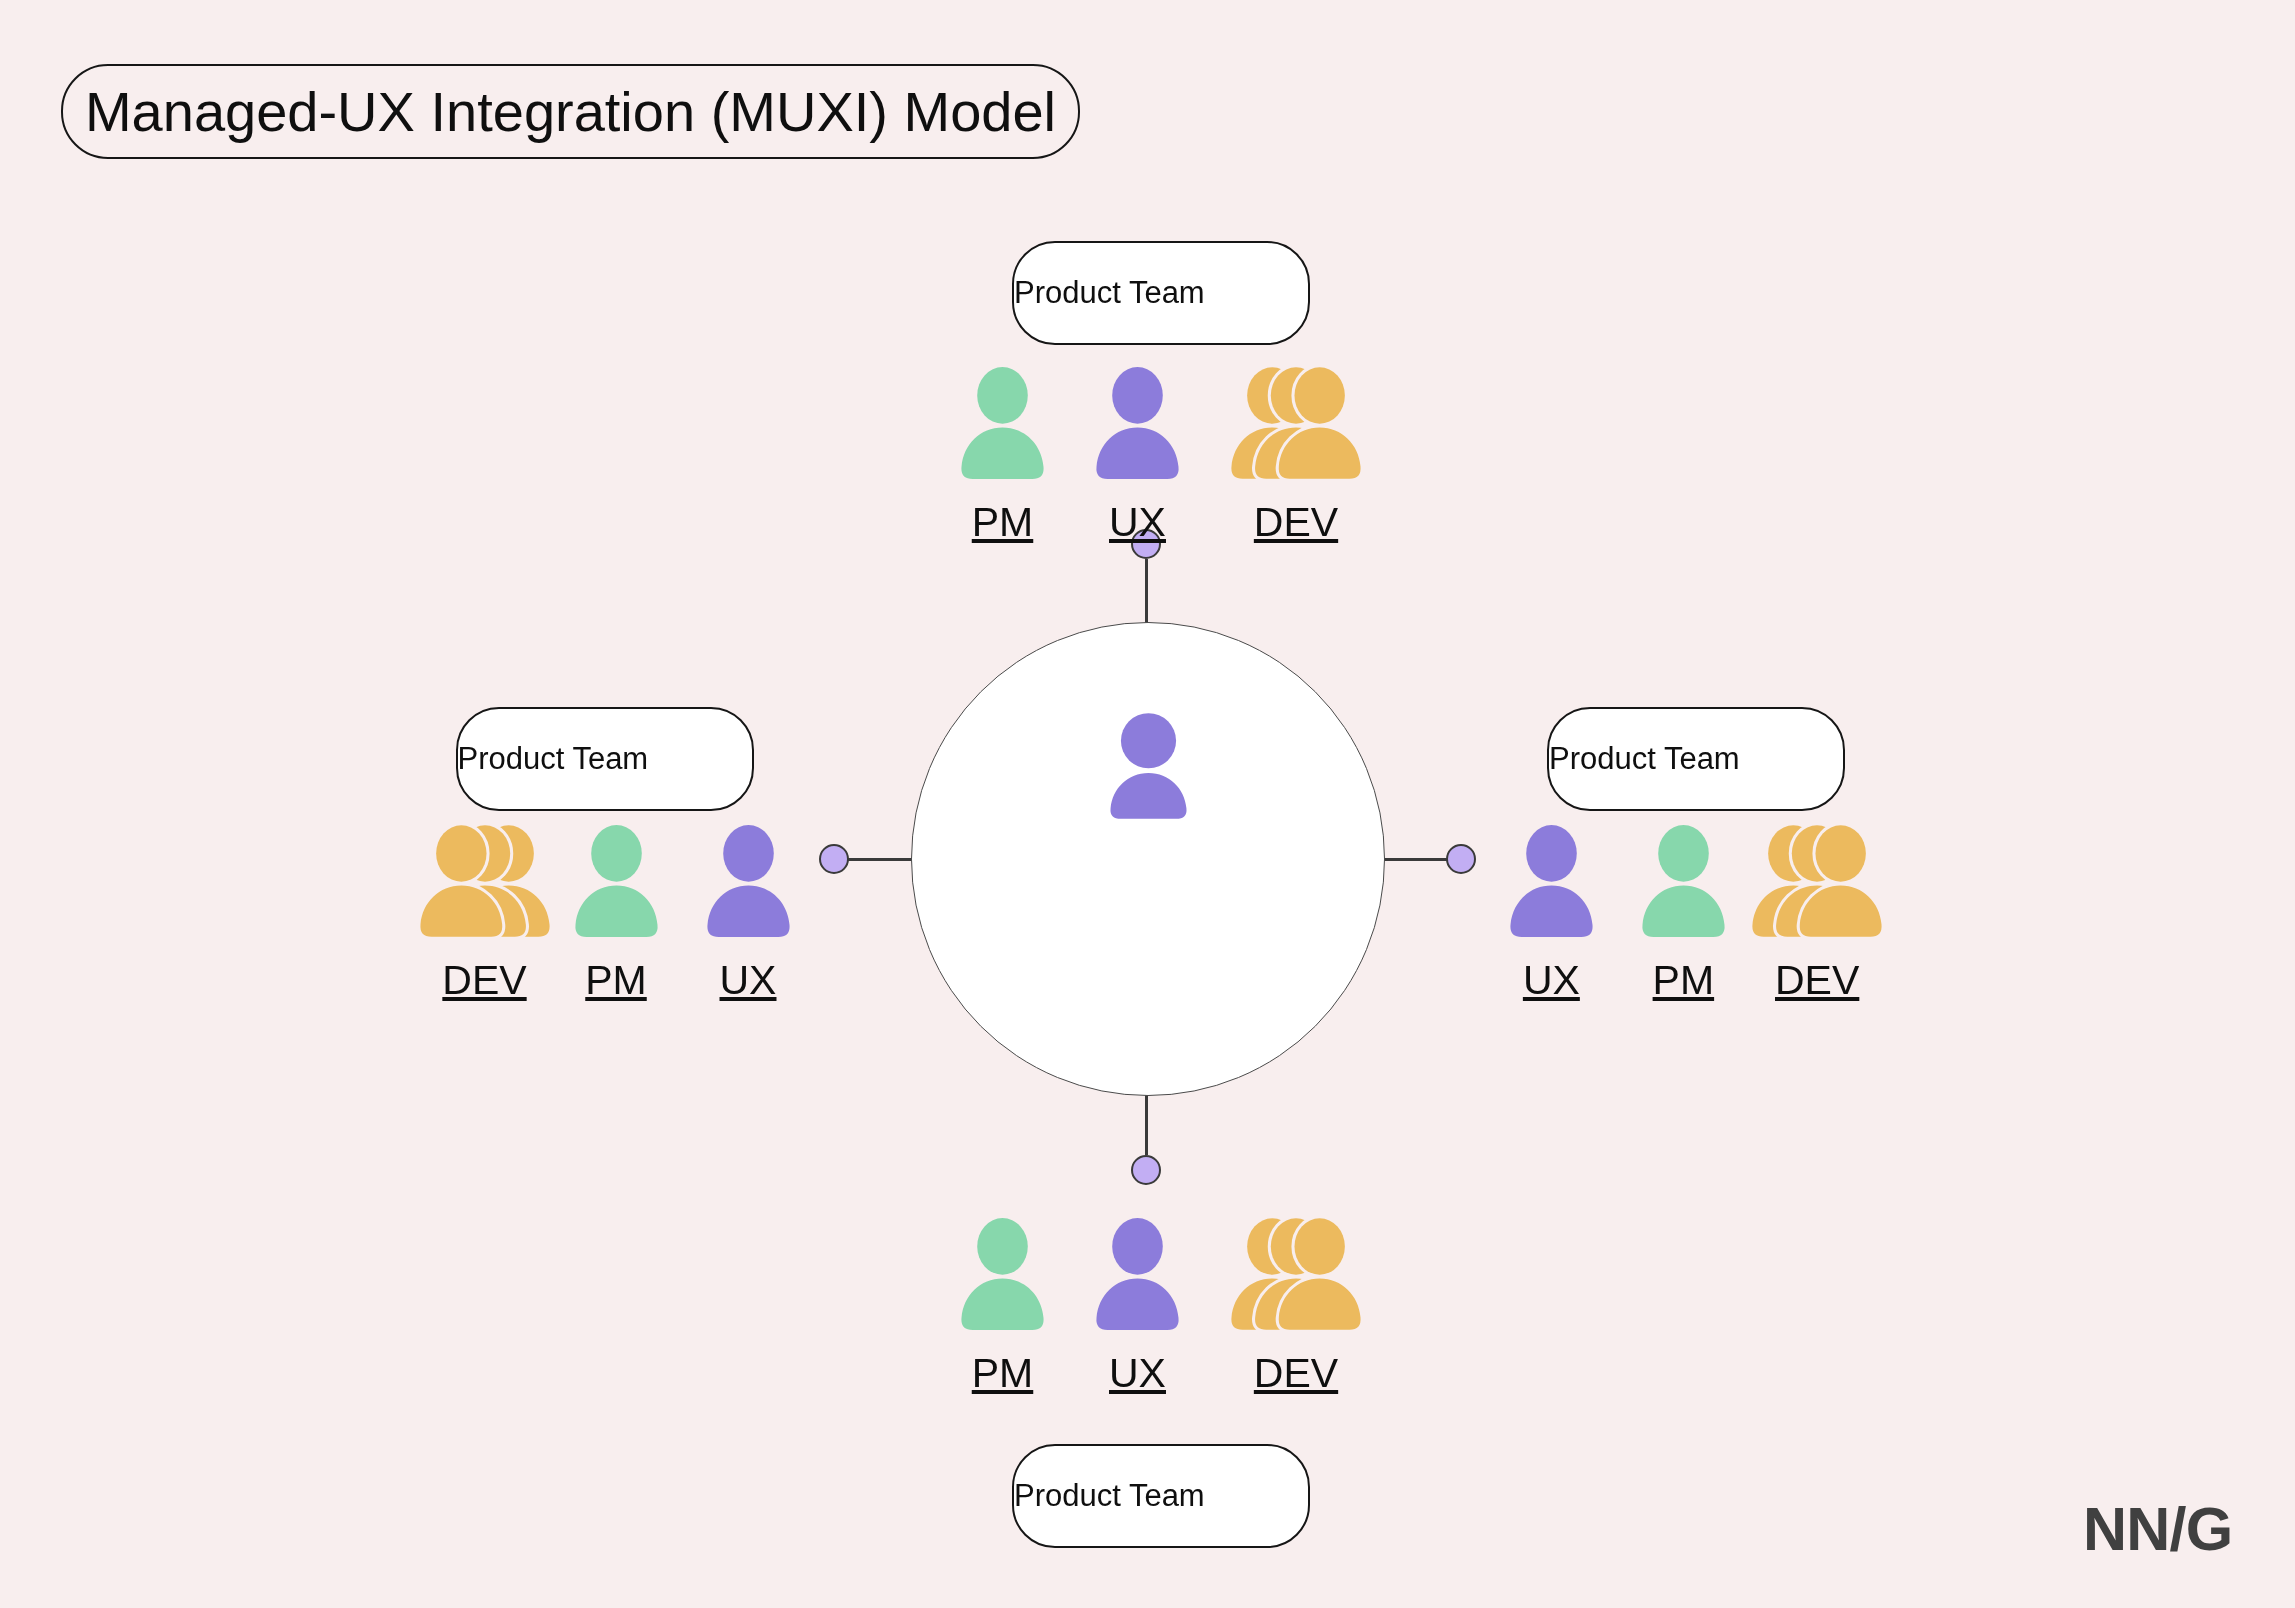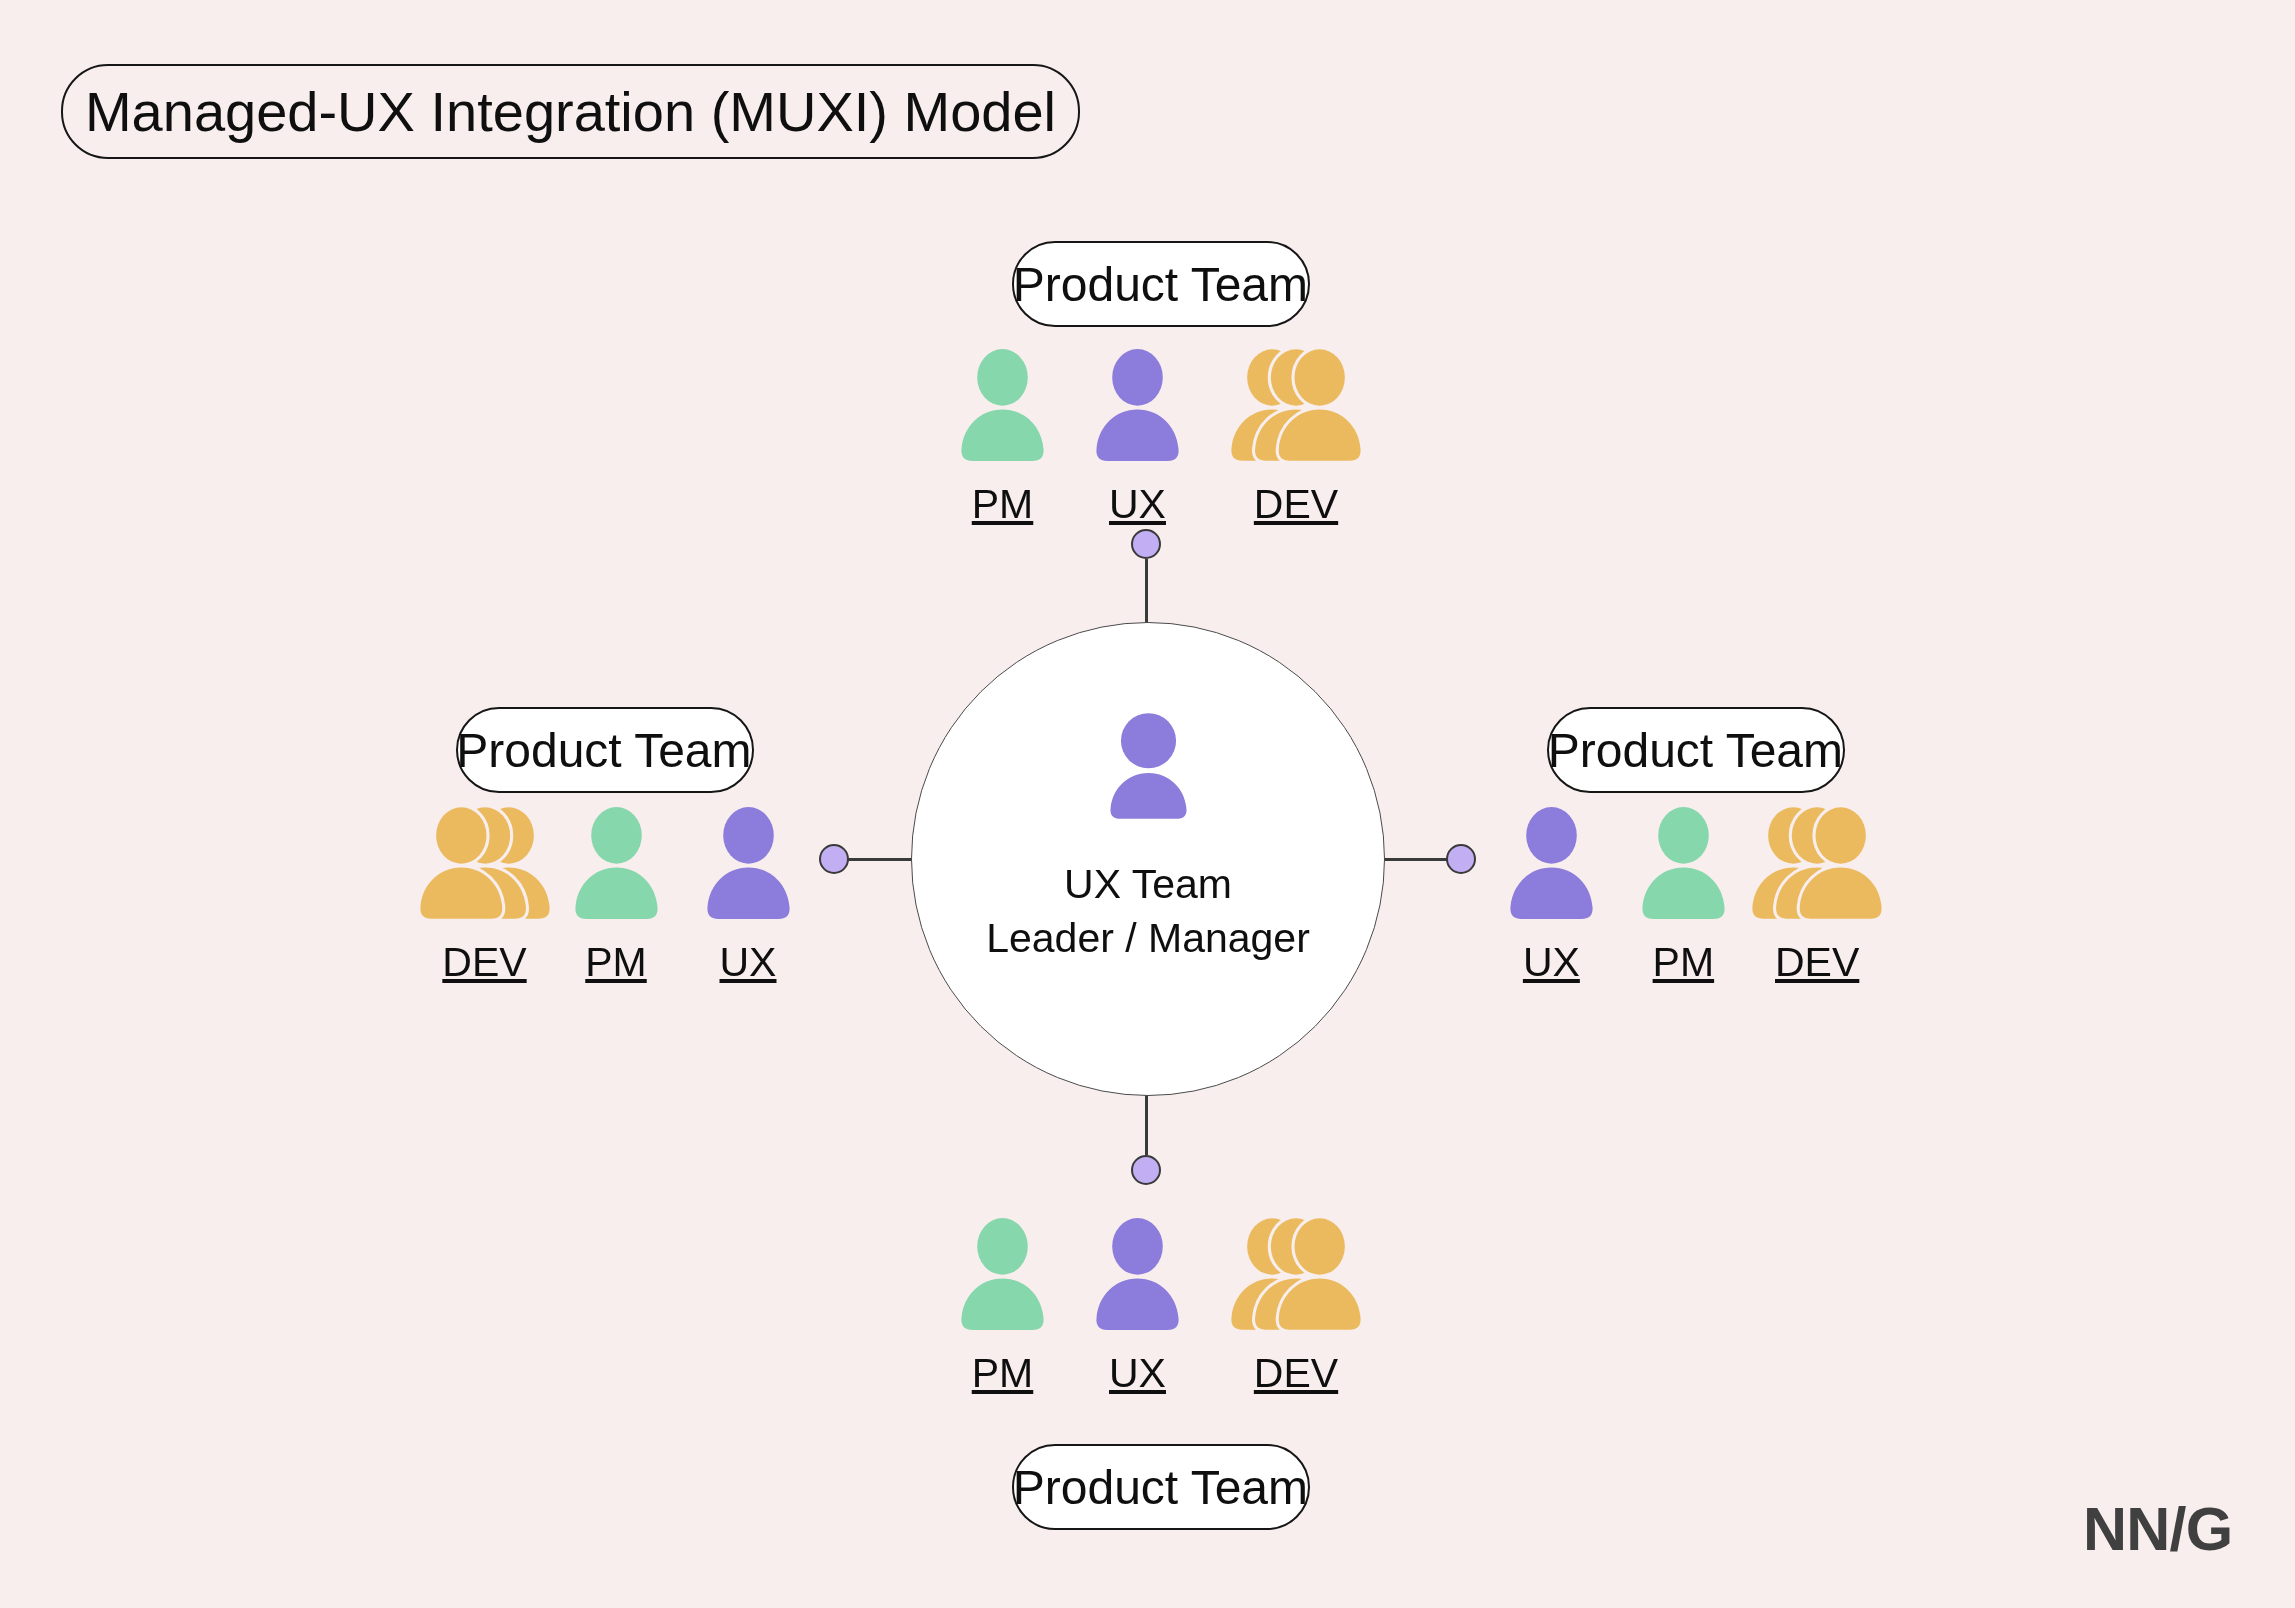--- a/index.html
+++ b/index.html
@@ -30,24 +30,24 @@
   
   .cline{position:absolute;background:var(--line_dark);}
   .cline.v{width:3.1px;} .cline.h{height:3.1px;}
   .cdot{
     position:absolute;width:26px;height:26px;border-radius:50%;
     background:var(--dot_fill);border:2.3px solid var(--line_dark);
   }
   
   .team{position:absolute;display:flex;flex-direction:column;align-items:center;}
   .pill{
-    width:298px;height:86px;border:2.3px solid #161616;border-radius:43px;
+    width:298px;height:104px;border:2.3px solid #161616;border-radius:43px;
     box-sizing:border-box;background:#FFFFFF;
-    display:flex;align-items:center;justify-content:flex-end;
-    font-size:48px;white-space:nowrap;
+    display:flex;align-items:center;justify-content:flex-start;
+    font-size:31px;white-space:nowrap;
   }
   .members{display:flex;align-items:flex-end;text-decoration:underline;}
   .member{display:flex;flex-direction:column;align-items:center;}
   .role-label{margin-top:20px;font-size:41px;line-height:47px;text-align:center;}
   .icon{line-height:0;}
   .icon-pm svg{fill:var(--pm_green);}
   .icon-ux svg{fill:var(--ux_purple);}
   .icon-dev svg{fill:var(--dev_orange);}
   .icon-center svg{fill:var(--ux_purple);}
   .trio use{stroke:var(--background);stroke-width:8;paint-order:stroke;}
@@ -101,24 +101,20 @@
   <div class="cdot" style="left:1131px;top:1155px"></div>
   <div class="cdot" style="left:819px;top:844px"></div>
   <div class="cdot" style="left:1446px;top:844px"></div>
 
   <div class="center-circle">
     <span class="big-icon icon icon-center">
       <svg viewBox="0 0 124 138" width="95" height="106">
           <use href="#person-center-shape"></use>
         </svg>
     </span>
-    <div class="center-role">
-      <div>UX Team</div>
-      <div>Leader / Manager</div>
-    </div>
   </div>
 
   <div class="team team-top">
     <div class="pill">
       <span>Product Team</span>
     </div>
     <div class="members">
       <div class="member">
         <span class="icon icon-pm">
           <svg viewBox="0 0 124 146" width="95" height="112">

